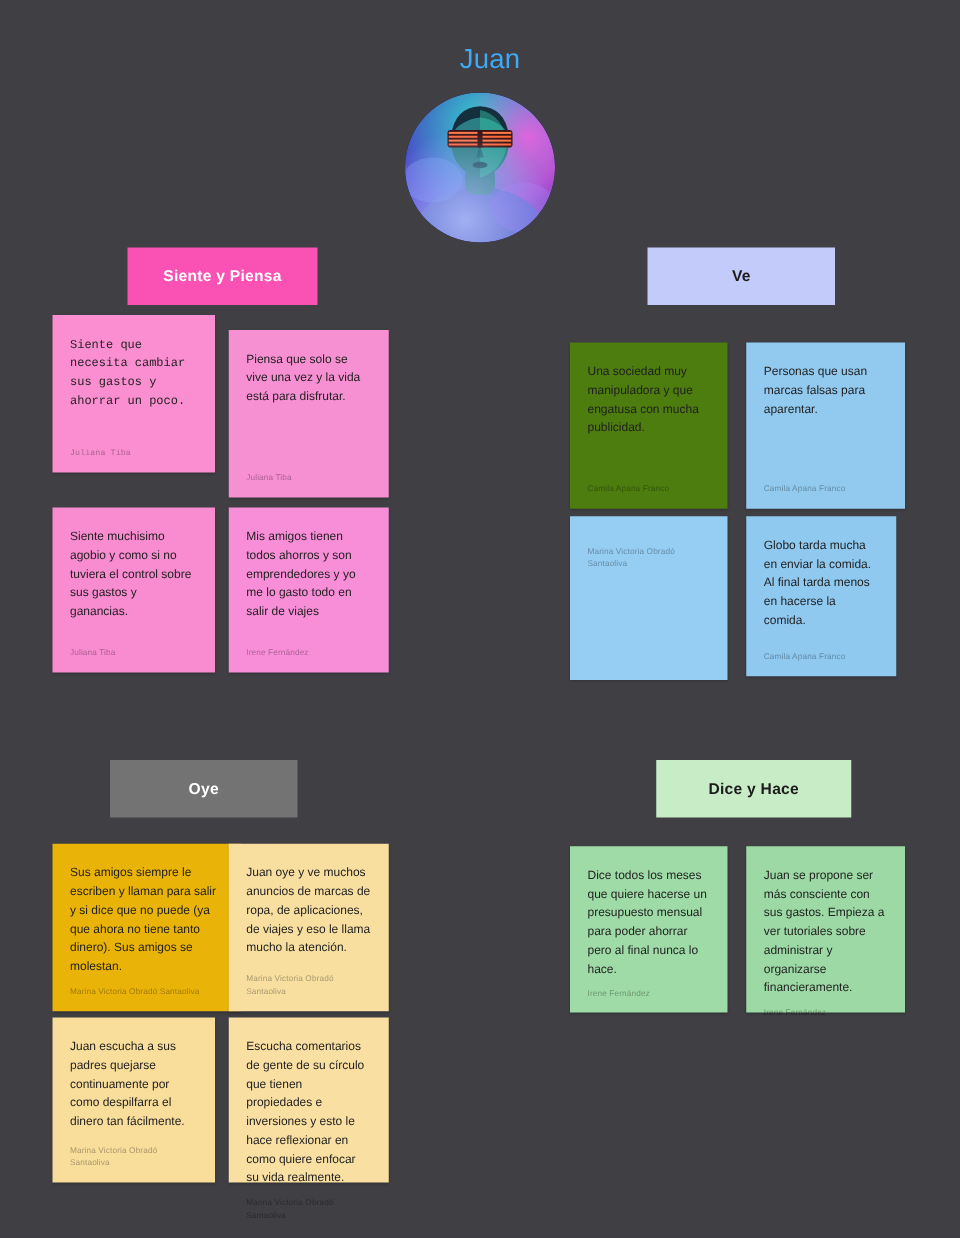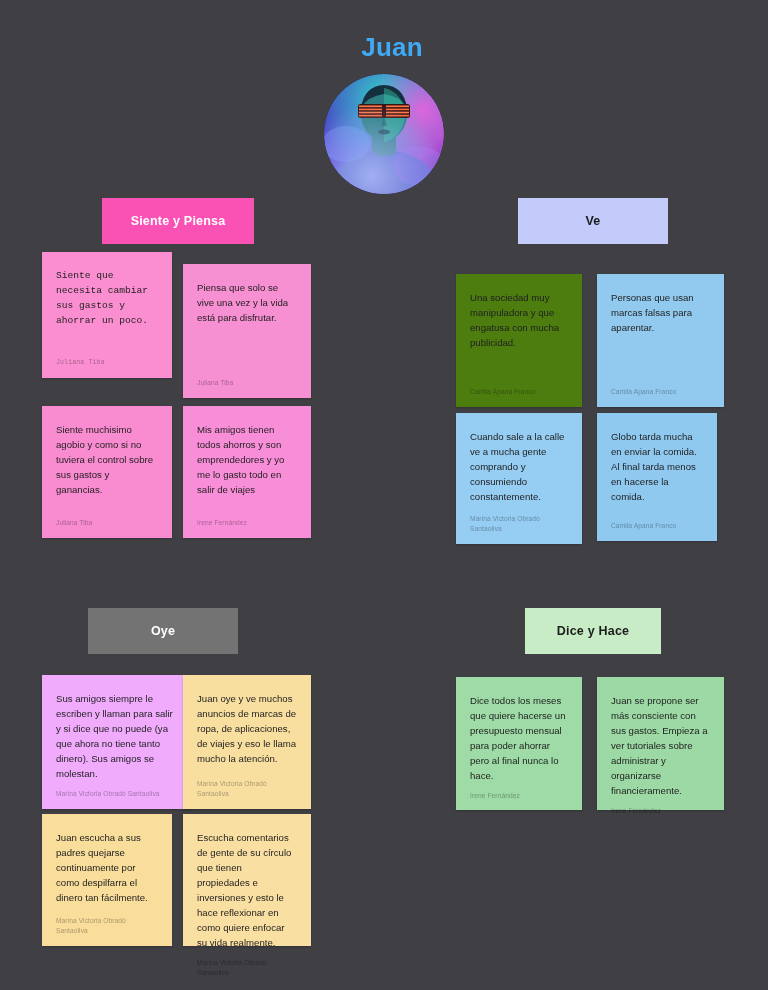--- a/index.html
+++ b/index.html
@@ -21,22 +21,22 @@
   
   .persona {
     position: absolute;
     top: 30px;
     left: 0;
     width: 768px;
     text-align: center;
   }
 
   .persona-name {
-    font-size: 26px;
-    font-weight: bold;
+    font-size: 22px;
+    font-weight: normal;
     color: #3fa9f5;
     letter-spacing: 0.2px;
     line-height: 34px;
     padding-left: 16px;
   }
 
   .avatar {
     width: 120px;
     height: 120px;
     border-radius: 50%;
@@ -56,21 +56,21 @@
     align-items: center;
     justify-content: center;
     font-size: 12.5px;
     font-weight: bold;
     letter-spacing: 0.2px;
   }
 
   .qh-siente { left: 102px;  top: 198px; width: 152px; background: #fa51b4; color: #ffffff; }
   .qh-ve     { left: 518px;  top: 198px; width: 150px; background: #c3cbfa; color: #1c1c1c; }
   .qh-oye    { left: 88px;   top: 608px; width: 150px; background: #737373; color: #ffffff; }
-  .qh-dice   { left: 525px;  top: 608px; width: 136px; background: #c8edc6; color: #1c1c1c; }
+  .qh-dice   { left: 525px;  top: 608px; width: 156px; background: #c8edc6; color: #1c1c1c; }
 
   
   .note {
     position: absolute;
     padding: 16px 14px 10px 14px;
     display: flex;
     flex-direction: column;
     box-shadow: 0 1px 2px rgba(0,0,0,0.20);
   }
 
@@ -96,21 +96,21 @@
   .n-sp-3 { left: 42px;  top: 406px; width: 130px; height: 132px; background: #f98bd0; }
   .n-sp-4 { left: 183px; top: 406px; width: 128px; height: 132px; background: #f98ed8; }
 
   
   .n-ve-1 { left: 456px; top: 274px; width: 126px; height: 133px; background: #4d7c0f; }
   .n-ve-2 { left: 597px; top: 274px; width: 127px; height: 133px; background: #92caef; }
   .n-ve-3 { left: 456px; top: 413px; width: 126px; height: 131px; background: #96cdf2; }
   .n-ve-4 { left: 597px; top: 413px; width: 120px; height: 128px; background: #8fc9f0; }
 
   
-  .n-oy-1 { left: 42px;  top: 675px; width: 151px; height: 134px; background: #f0abfc; }
+  .n-oy-1 { left: 42px;  top: 675px; width: 151px; height: 134px; background: #eab308; }
   .n-oy-2 { left: 183px; top: 675px; width: 128px; height: 134px; background: #f8dfa0; }
   .n-oy-3 { left: 42px;  top: 814px; width: 130px; height: 132px; background: #f8dd9b; }
   .n-oy-4 { left: 183px; top: 814px; width: 128px; height: 132px; background: #f9dfa2; align-items: flex-end; }
 
   
   .n-dh-1 { left: 456px; top: 677px; width: 126px; height: 133px; background: #9edba6; }
   .n-dh-2 { left: 597px; top: 677px; width: 127px; height: 133px; background: #9cd9a4; }
 </style>
 </head>
 <body>
@@ -209,21 +209,20 @@
 
   <div class="note n-ve-1">
     <div class="note-text">Una sociedad muy manipuladora y que engatusa con mucha publicidad.</div>
     <div class="note-author">Camila Apana Franco</div>
   </div>
   <div class="note n-ve-2">
     <div class="note-text">Personas que usan marcas falsas para aparentar.</div>
     <div class="note-author">Camila Apana Franco</div>
   </div>
   <div class="note n-ve-3">
-    <div class="note-text">Cuando sale a la calle ve a mucha gente comprando y consumiendo constantemente.</div>
     <div class="note-author">Marina Victoria Obradó Santaoliva</div>
   </div>
   <div class="note n-ve-4">
     <div class="note-text">Globo tarda mucha en enviar la comida. Al final tarda menos en hacerse la comida.</div>
     <div class="note-author">Camila Apana Franco</div>
   </div>
 
   <div class="note n-oy-1">
     <div class="note-text">Sus amigos siempre le escriben y llaman para salir y si dice que no puede (ya que ahora no tiene tanto dinero). Sus amigos se molestan.</div>
     <div class="note-author">Marina Victoria Obradó Santaoliva</div>

